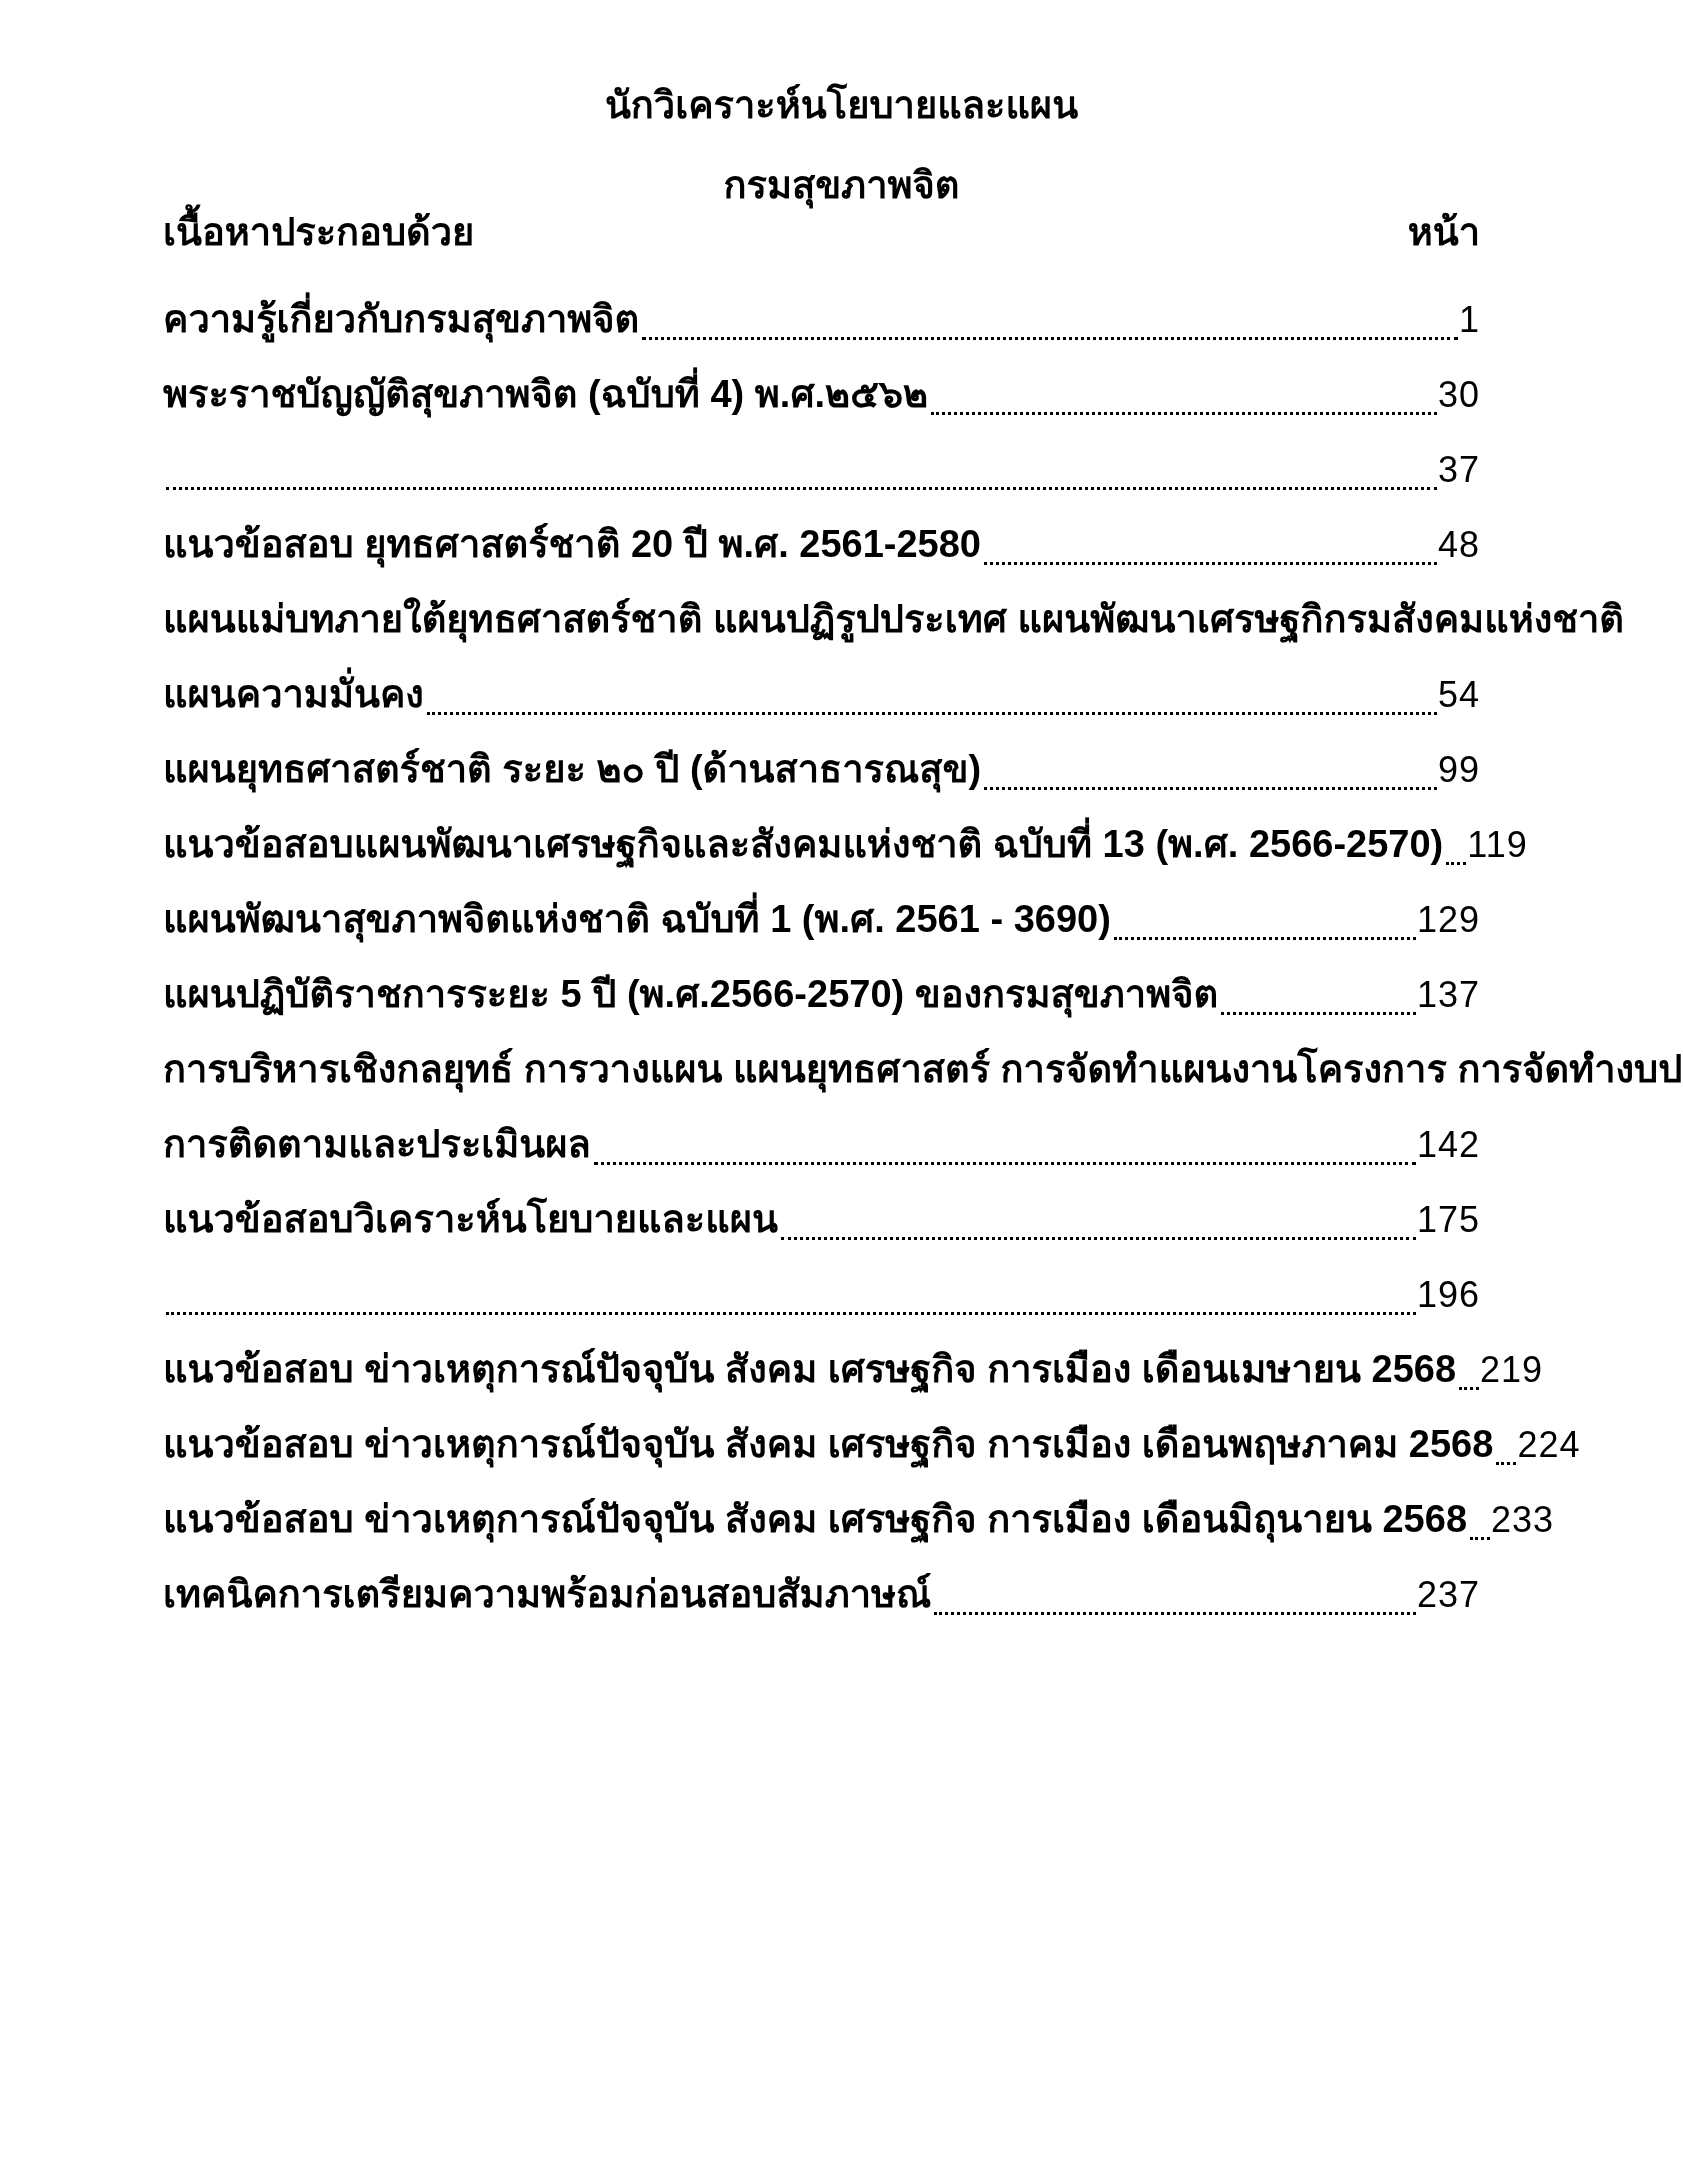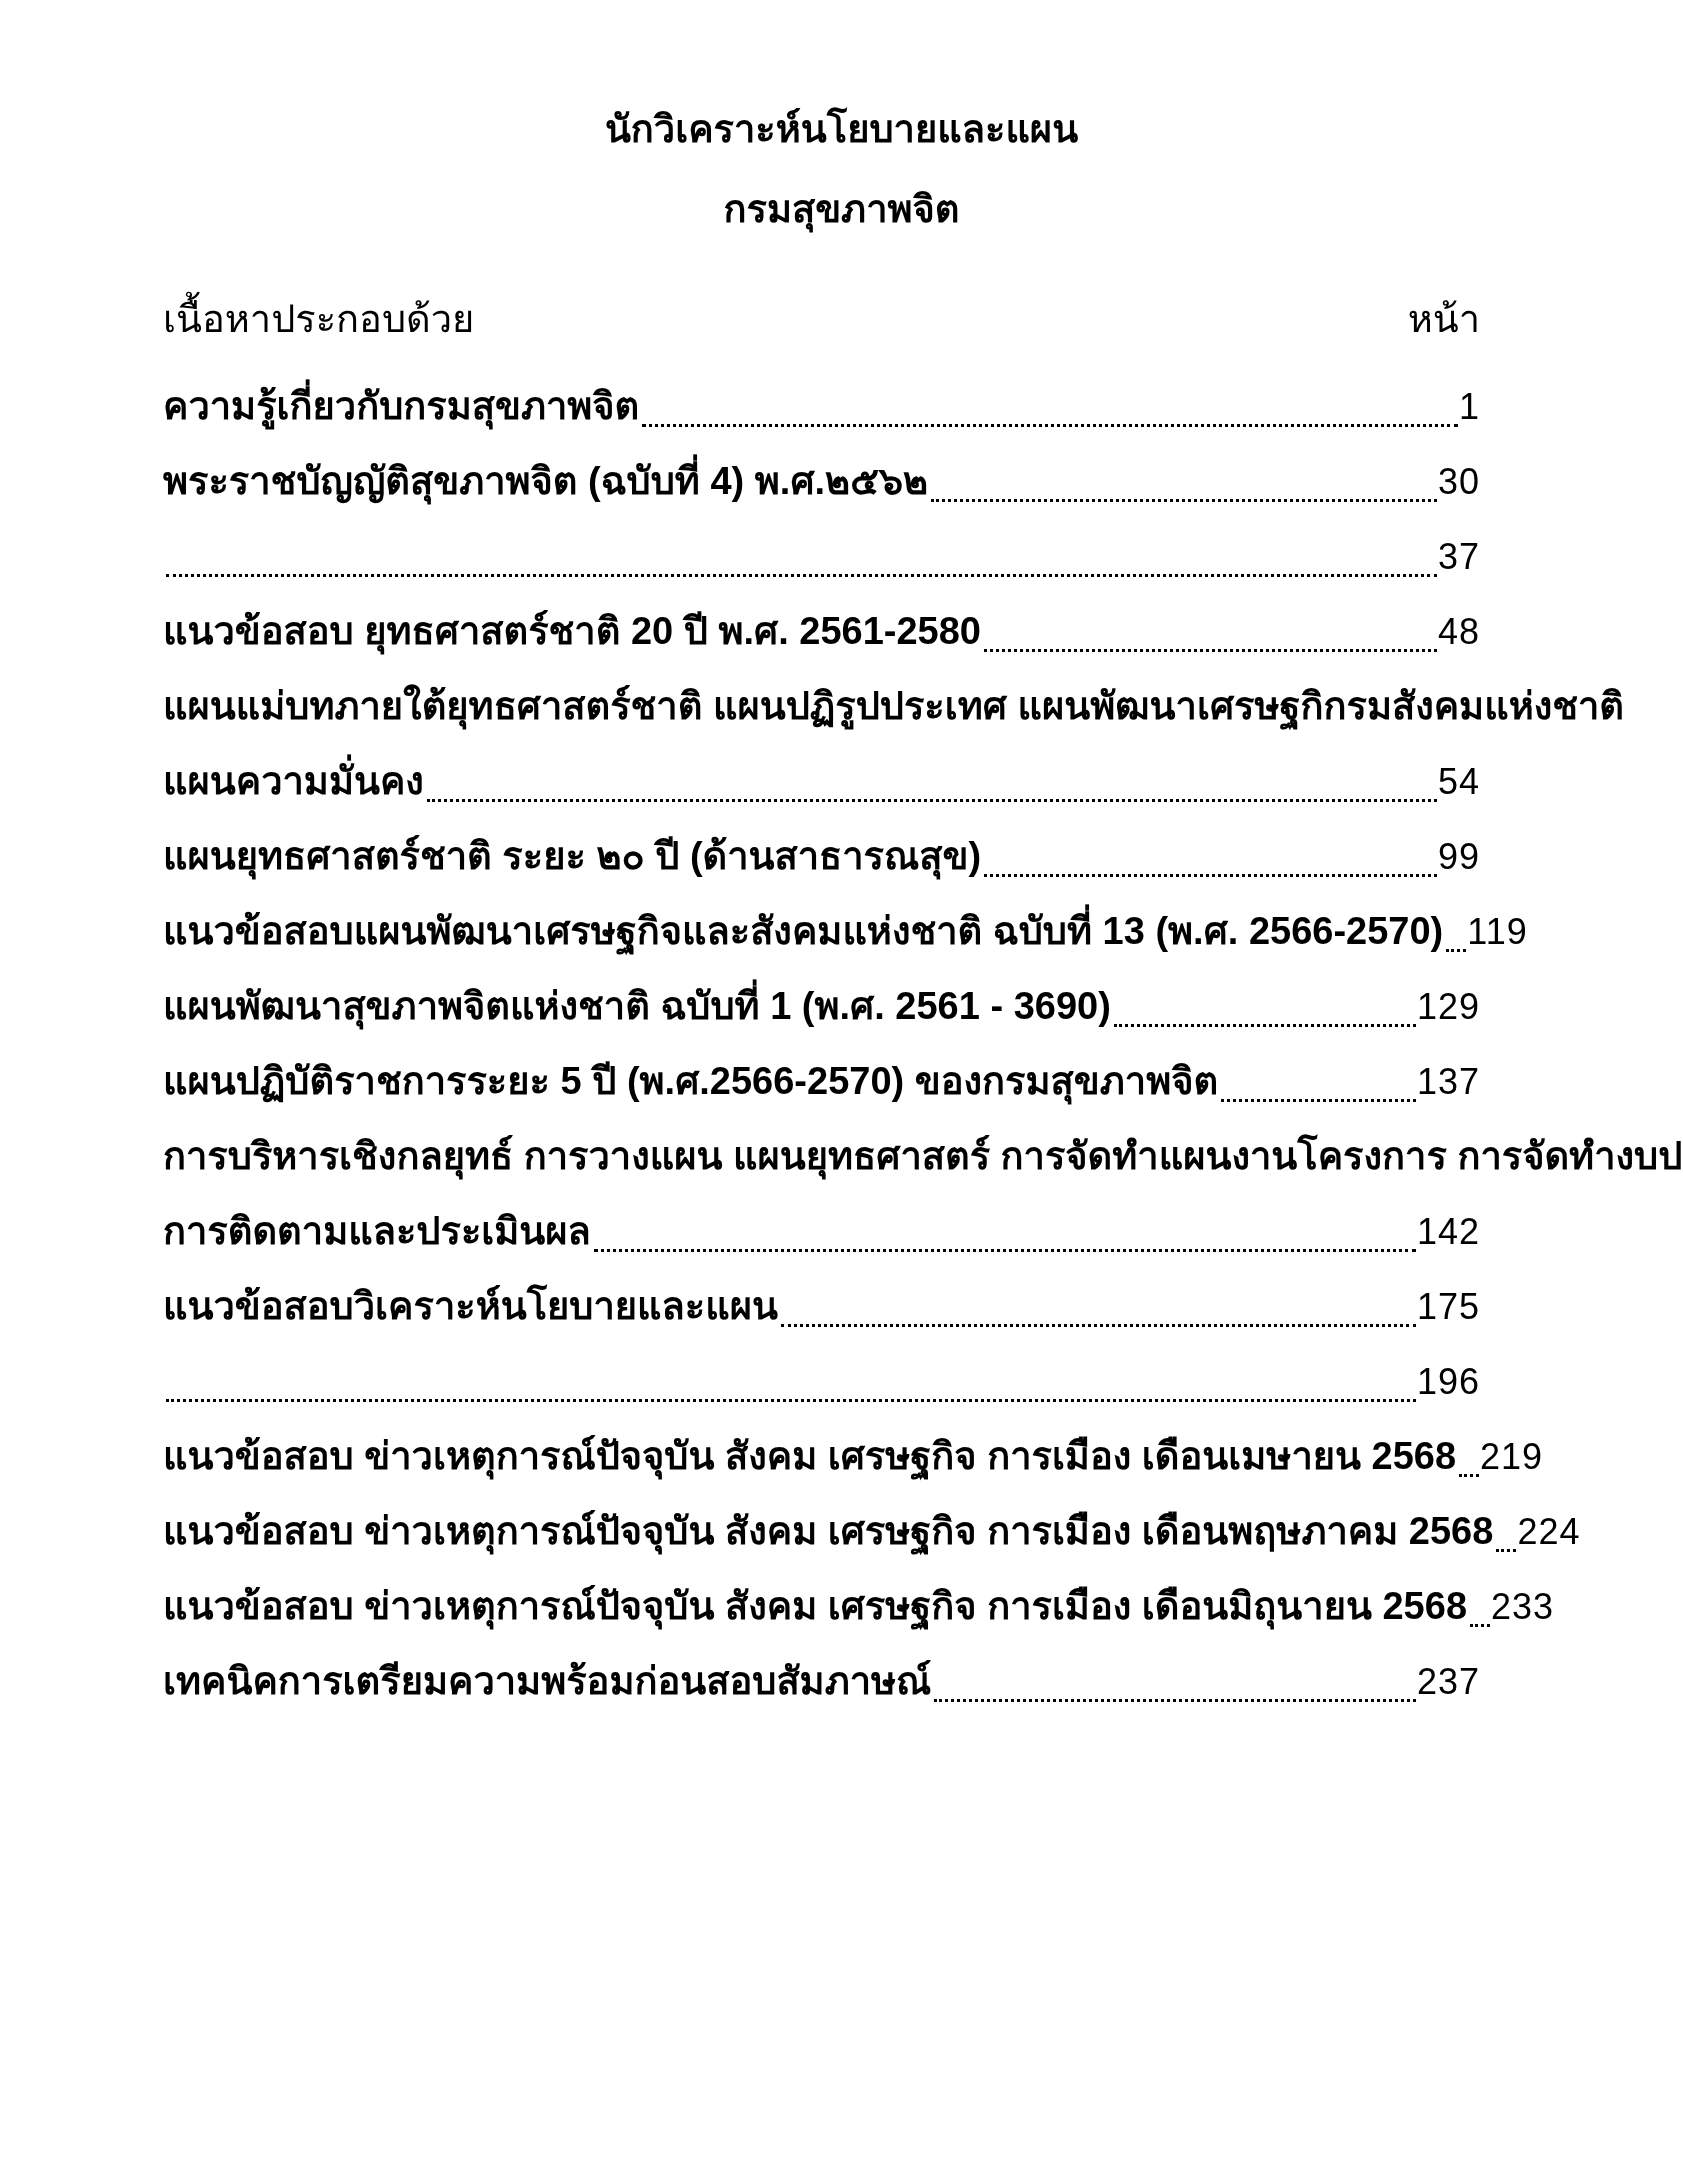--- a/index.html
+++ b/index.html
@@ -13,46 +13,45 @@
     font-family: "Liberation Sans", sans-serif;
     color: #000000;
   }
   .page {
     position: relative;
     width: 1683px;
     height: 2178px;
     background: #ffffff;
     overflow: hidden;
     box-sizing: border-box;
-    padding: 106px 203px 0 163px;
+    padding: 82px 203px 0 163px;
   }
   .titles {
     text-align: center;
     
     margin-right: -40px;
   }
   .doc-title {
     font-size: 38px;
     font-weight: 700;
     line-height: 46px;
     margin: 0;
   }
   .doc-subtitle {
     font-size: 38px;
     font-weight: 700;
     line-height: 46px;
     margin: 34px 0 0 0;
   }
   .toc-header {
-    margin-top: 63px;
     display: flex;
     justify-content: space-between;
     align-items: baseline;
     font-size: 38px;
-    font-weight: 400;
+    font-weight: 700;
     line-height: 48px;
   }
   .toc-list {
     margin-top: 26px;
   }
   .toc-row {
     display: flex;
     align-items: flex-end;
     height: 75px;
     line-height: 75px;

